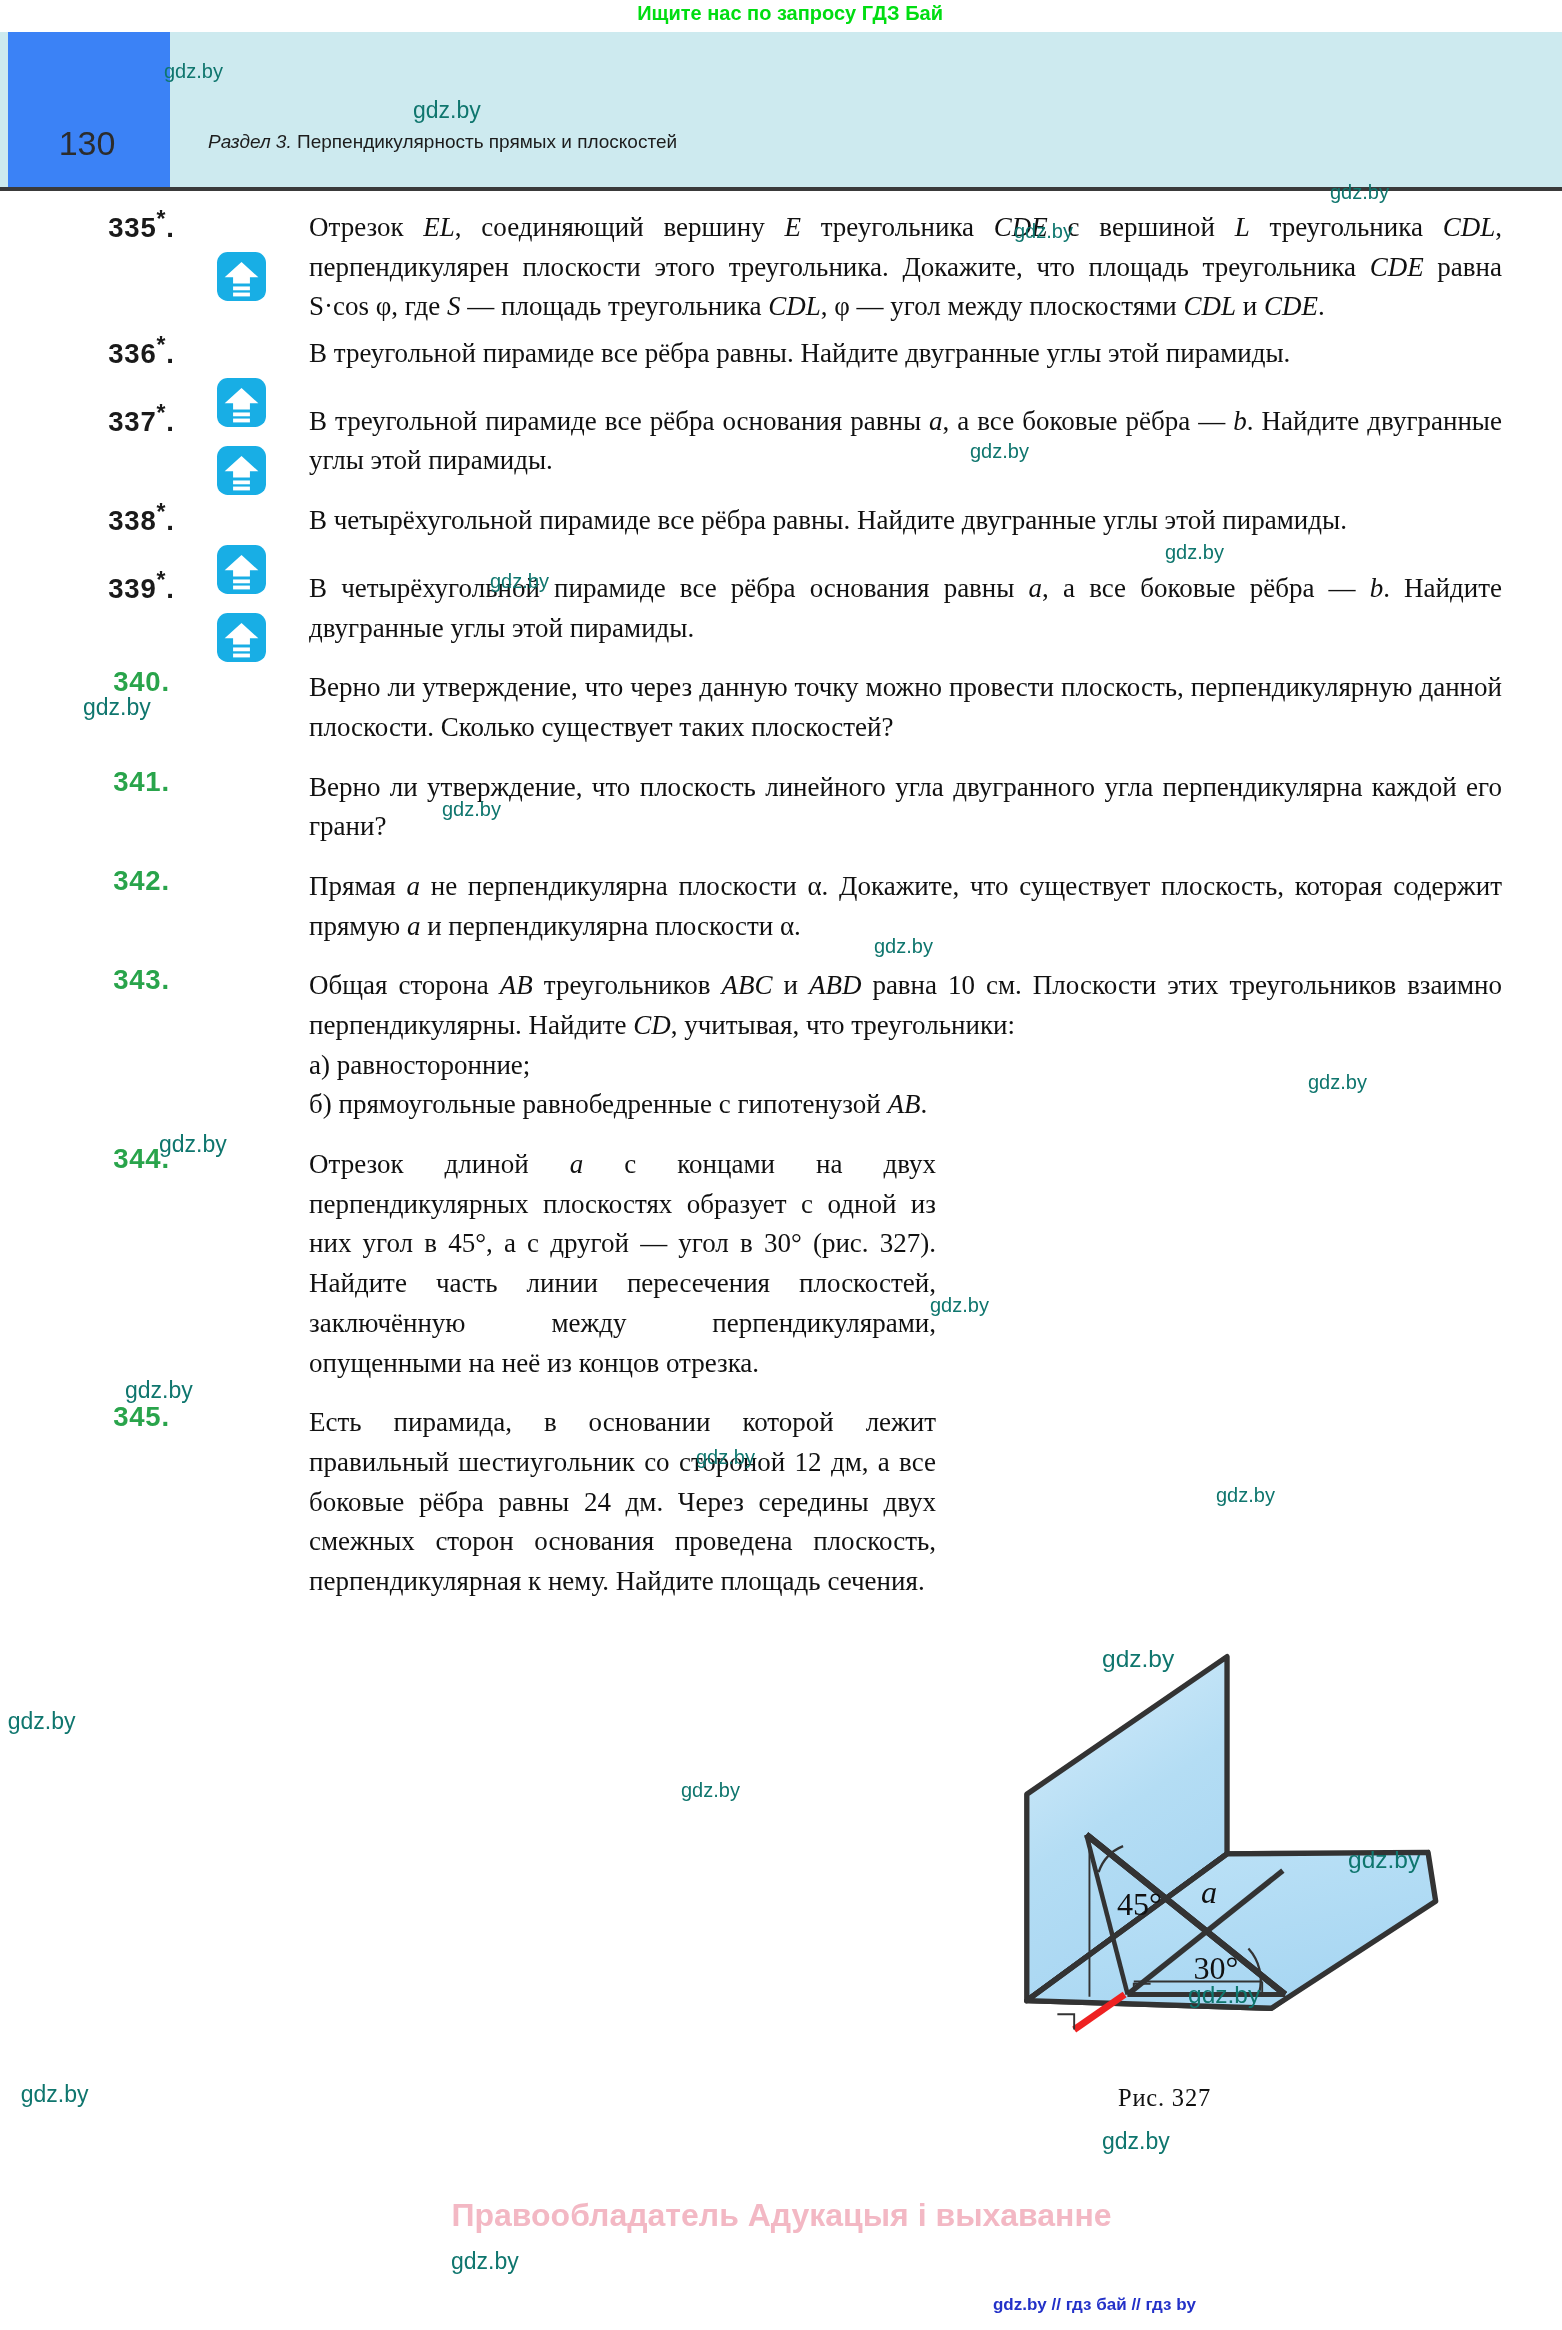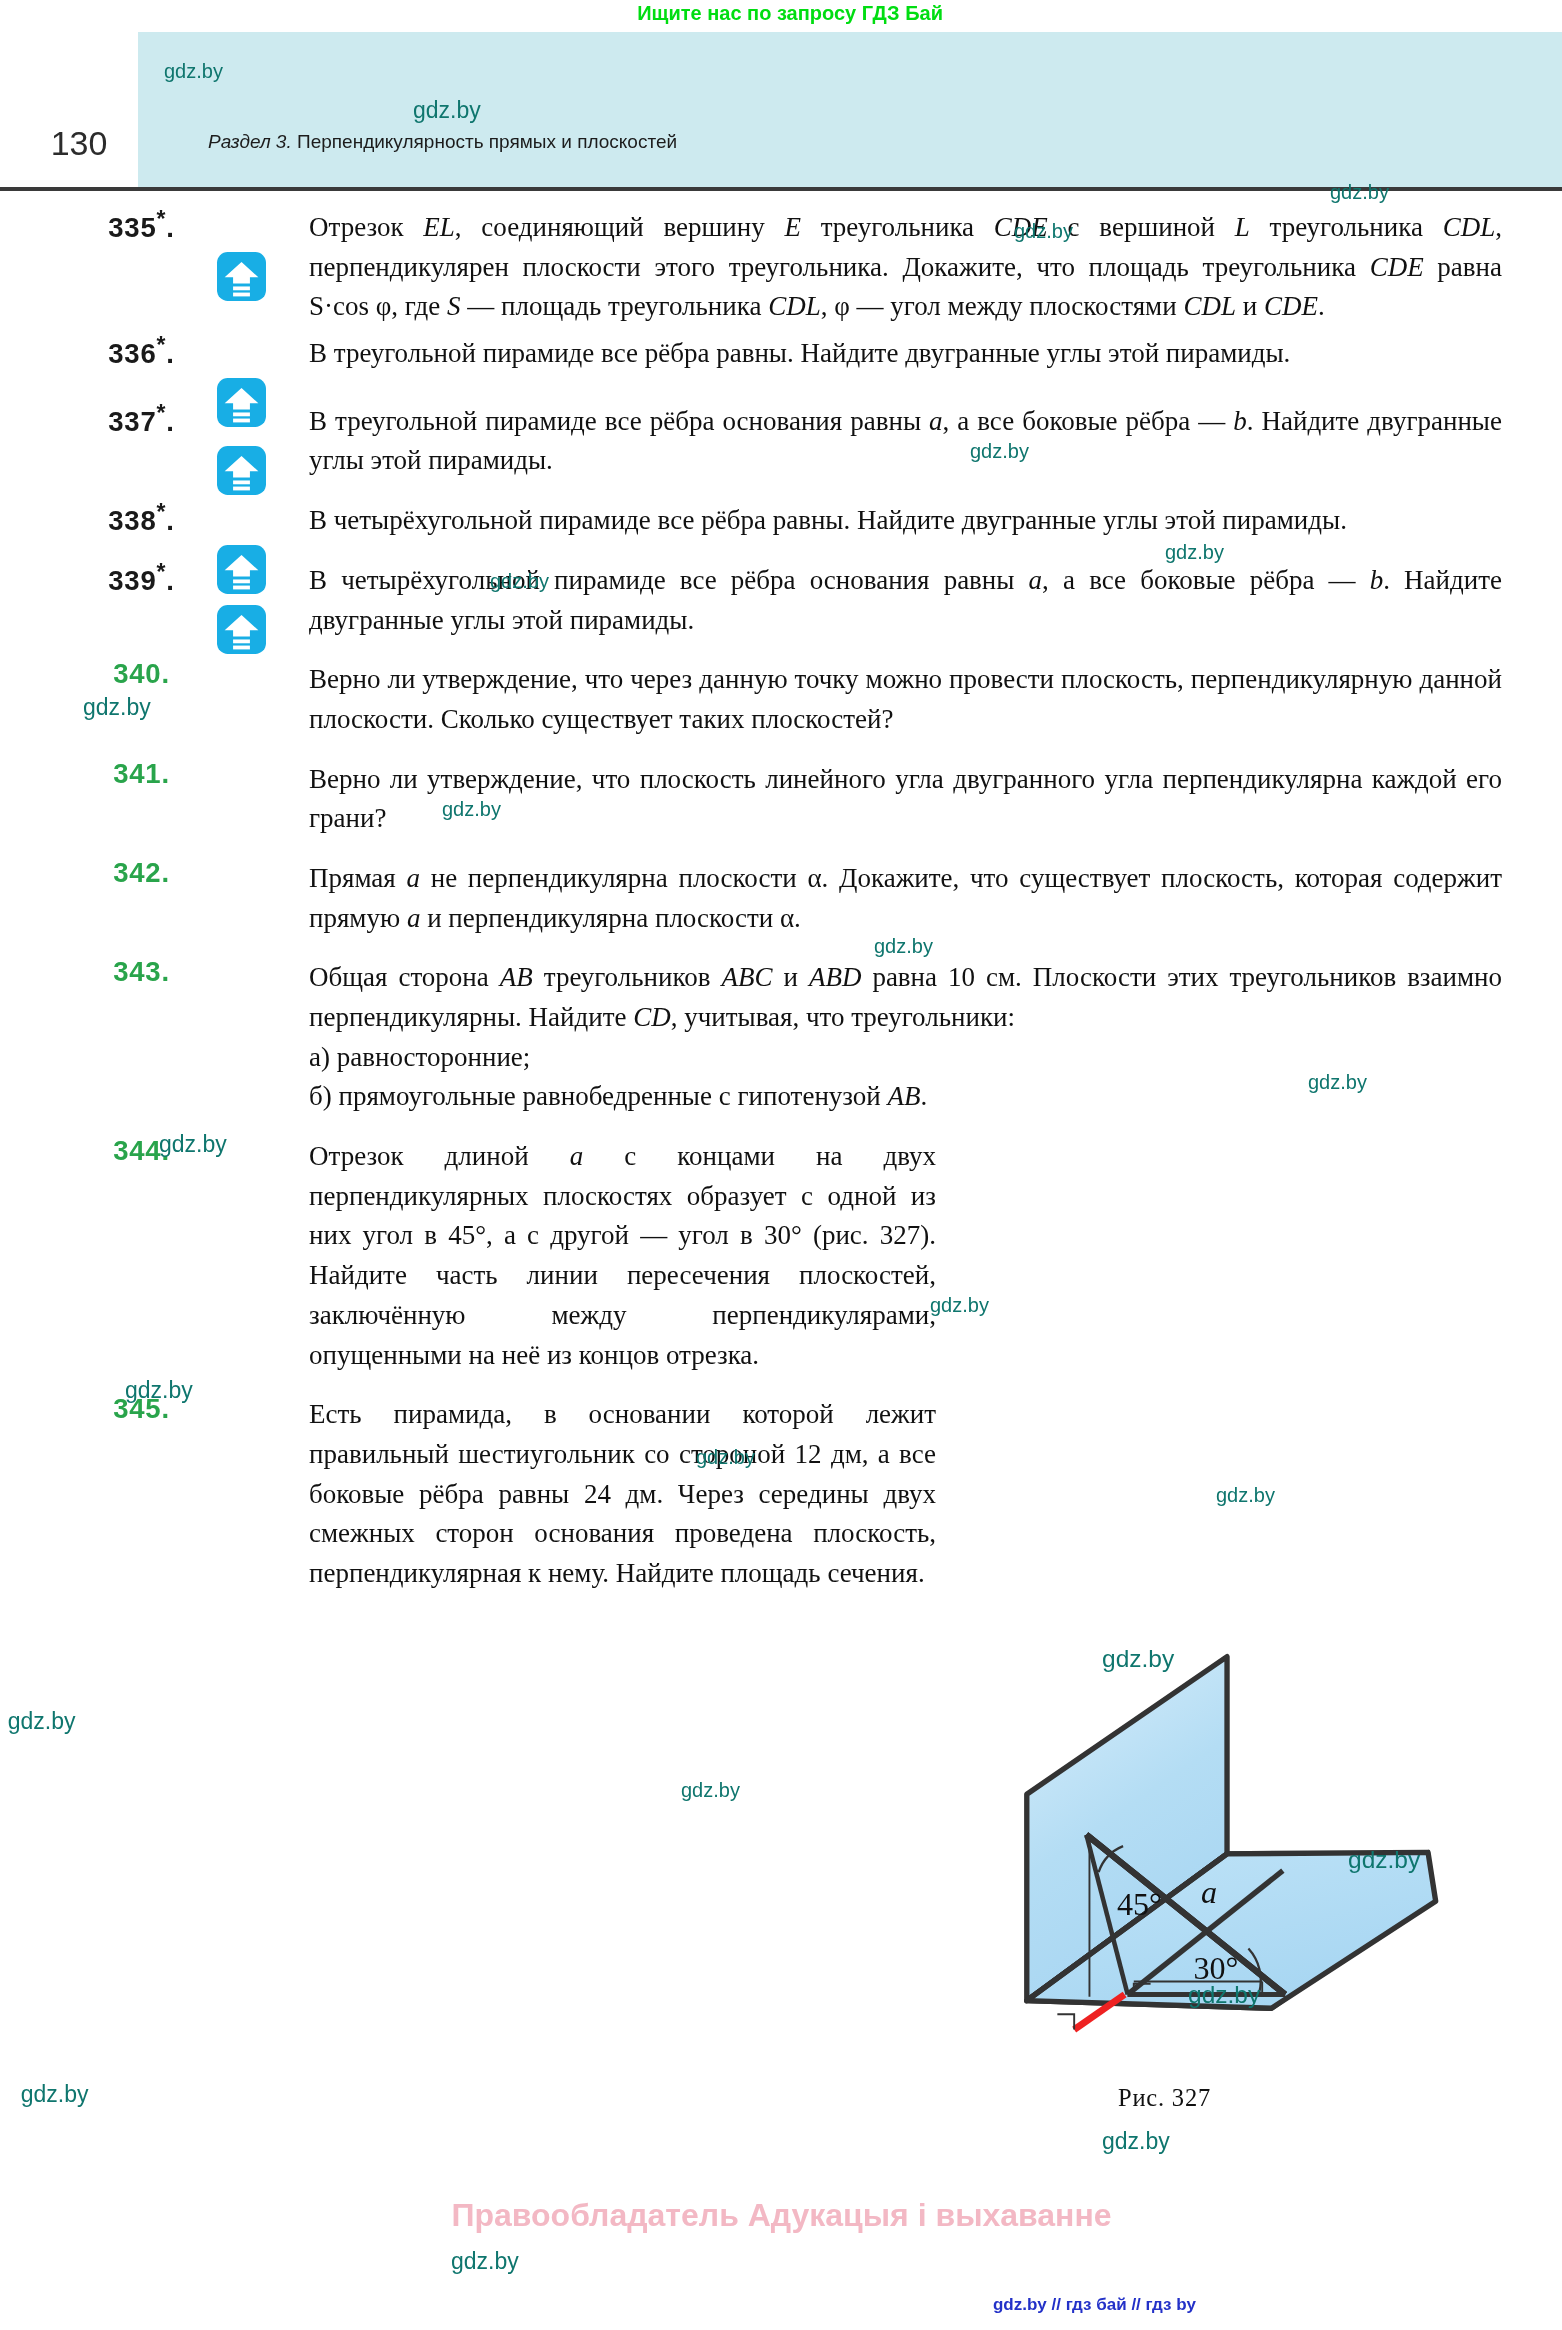--- a/index.html
+++ b/index.html
@@ -26,22 +26,22 @@
   }
 
   
   .header-band{
     position:absolute; left:0; top:32px; width:1563px; height:159px;
     background:#cdeaef;
     border-bottom:4.6px solid #3a3a3a;
     box-sizing:border-box;
   }
   .header-num-block{
-    position:absolute; left:0; top:0; width:138px; height:155px;
-    background:#ffffff;
+    position:absolute; left:8px; top:0; width:162px; height:155px;
+    background:#3b82f6;
   }
   .page-number{
     position:absolute; left:0; top:94px; width:158px;
     text-align:center;
     font-family:"Liberation Sans", sans-serif;
     font-size:34px; font-weight:400; color:#2c2c2c;
     line-height:1;
   }
   .header-title{
     position:absolute; left:208px; top:99px;
@@ -195,21 +195,21 @@
       <div class="ex-num">338<span class="star">*</span>.</div>
       <div class="ex-icon" style="top: 44px; background: rgb(24, 174, 229);">
         <svg width="49" height="49" viewBox="0 0 64 64" aria-hidden="true">
       <polygon points="32,13 54,33 43,33 43,41 21,41 21,33 10,33" fill="#ffffff"></polygon>
       <rect x="21" y="45" width="22" height="5" fill="#ffffff"></rect>
       <rect x="21" y="53" width="22" height="5" fill="#ffffff"></rect>
     </svg>
       </div>
       <div class="ex-body">В четырёхугольной пирамиде все рёбра равны. Найдите двугранные углы этой пирамиды.</div>
     </div>
-    <div class="ex" style="margin-top: 20px;">
+    <div class="ex" style="margin-top: 28px;">
       <div class="ex-num">339<span class="star">*</span>.</div>
       <div class="ex-icon" style="top: 44px; background: rgb(24, 174, 229);">
         <svg width="49" height="49" viewBox="0 0 64 64" aria-hidden="true">
       <polygon points="32,13 54,33 43,33 43,41 21,41 21,33 10,33" fill="#ffffff"></polygon>
       <rect x="21" y="45" width="22" height="5" fill="#ffffff"></rect>
       <rect x="21" y="53" width="22" height="5" fill="#ffffff"></rect>
     </svg>
       </div>
       <div class="ex-body">В четырёхугольной пирамиде все рёбра основания равны <i>a</i>, а все боковые рёбра — <i>b</i>. Найдите двугранные углы этой пирамиды.</div>
     </div>

